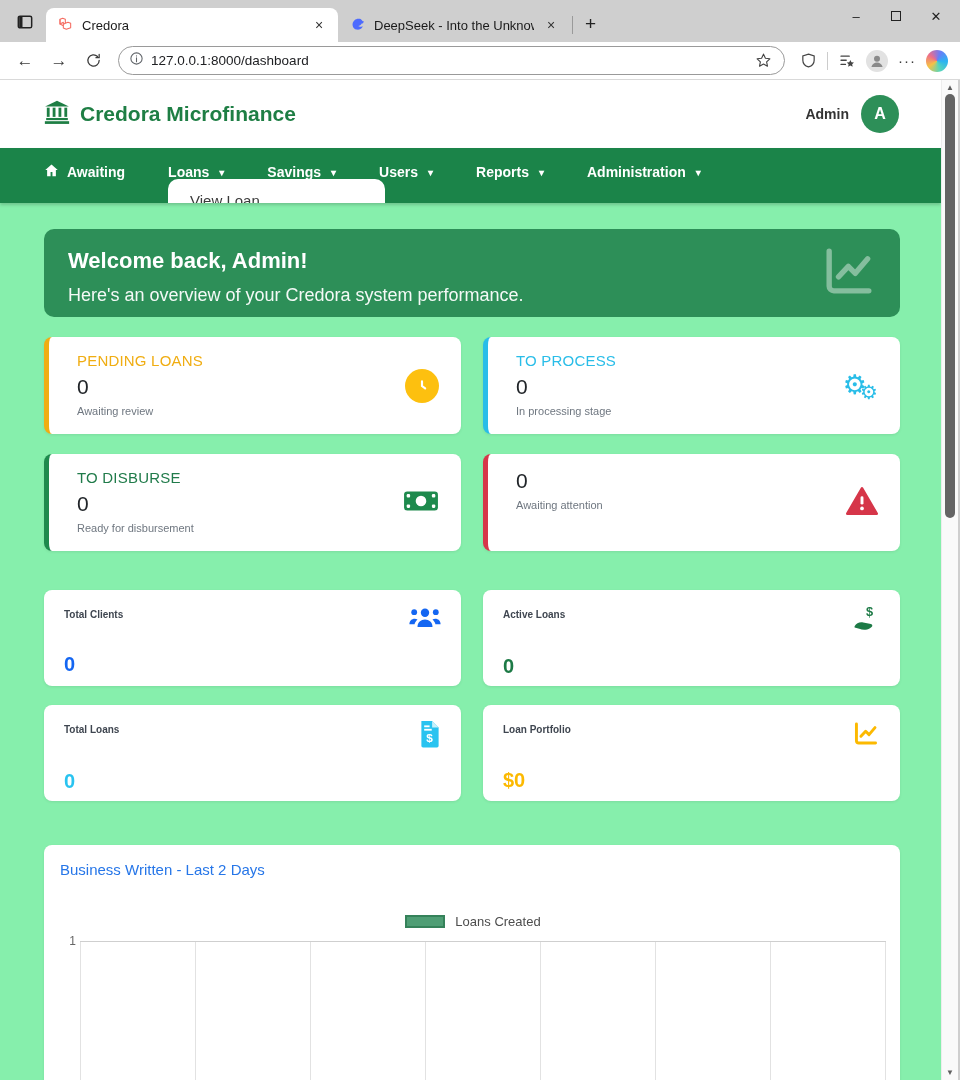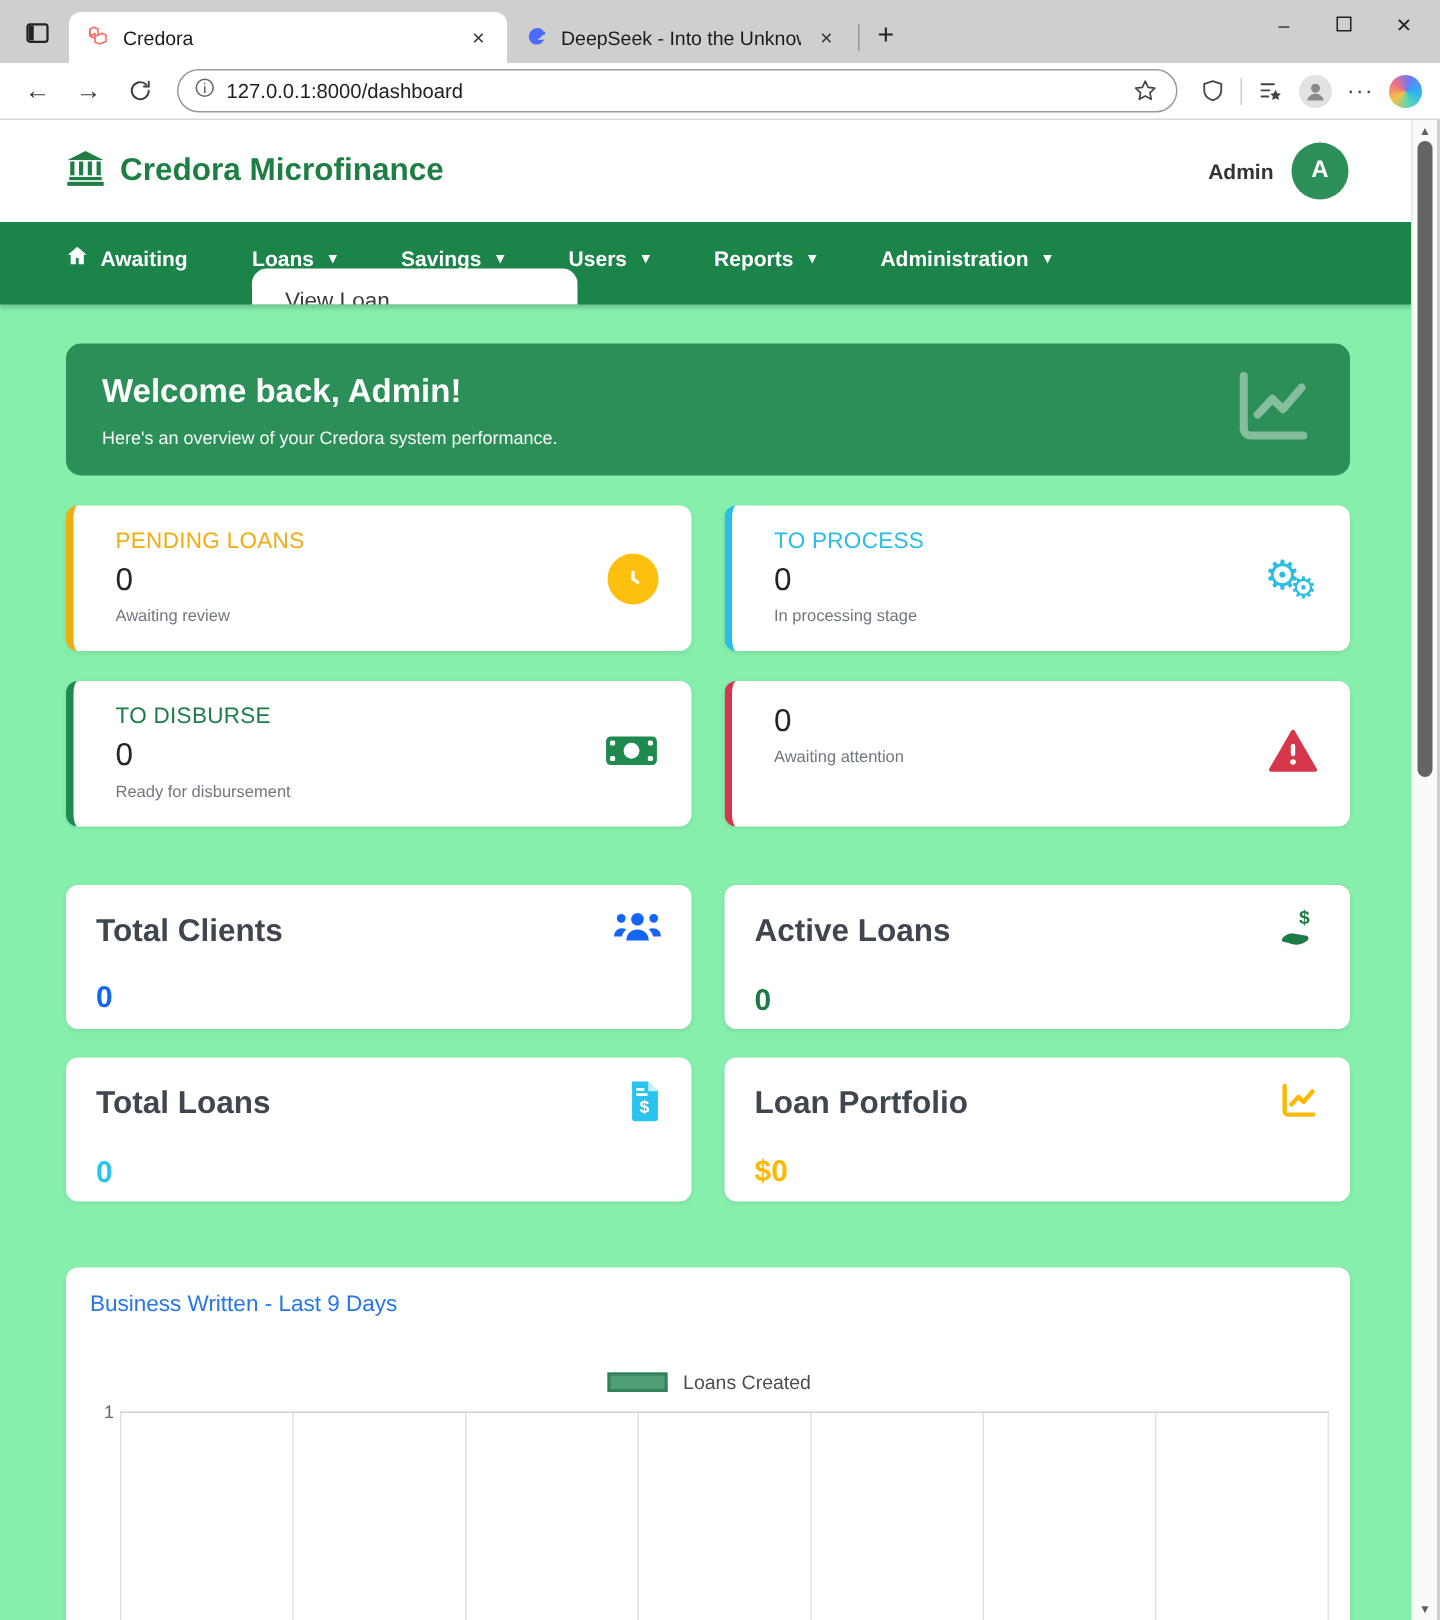--- a/index.html
+++ b/index.html
@@ -45,21 +45,21 @@
   .nav-row { display:flex; align-items:center; padding:9px 0 0 44px; gap:0; }
   .nav-item { display:flex; align-items:center; gap:8px; color:#fff; font-size:14px; font-weight:600; padding:6px 21px 6px 0; margin-right:22px; cursor:pointer; white-space:nowrap; }
   .caret { font-size:10px; margin-left:2px; }
   .dropdown { position:absolute; left:168px; top:31px; width:217px; height:40px; background:#fff; border-radius:10px; padding:13px 0 0 22px; }
   .dropdown-item { font-size:15px; color:#3a3a3a; cursor:pointer; }
 
   .content { padding:26px 41px 0 44px; }
 
   .banner { height:88px; background:#2d8f58; border-radius:10px; padding:19px 24px; position:relative; margin-bottom:20px; }
   .banner h1 { font-size:22px; font-weight:bold; color:#fff; margin-bottom:11px; }
-  .banner p { font-size:12px; color:rgba(255,255,255,.95); }
+  .banner p { font-size:18px; color:rgba(255,255,255,.95); }
   .banner-icon { position:absolute; right:22px; top:50%; transform:translateY(-50%); }
 
   .grid2 { display:grid; grid-template-columns:1fr 1fr; column-gap:22px; }
   .stat-grid { row-gap:20px; margin-bottom:39px; }
   .sum-grid  { row-gap:19px; margin-bottom:44px; }
 
   .stat-card { background:#fff; border-radius:8px; box-shadow:0 1px 3px rgba(0,0,0,.08); border-left:5px solid #a21caf; padding:15px 28px; height:97px; position:relative; }
   .stat-title { font-size:15px; letter-spacing:.2px; margin-bottom:6px; }
   .stat-value { font-size:21px; color:#212529; margin-bottom:6px; }
   .stat-sub { font-size:11px; color:#6f7780; }
@@ -69,21 +69,21 @@
   .b-green { border-left-color:#1e8a4d; } .t-green { color:#207b4a; }
   .b-red   { border-left-color:#d63649; } .t-red   { color:#d63649; }
 
   .icon-circle { width:34px; height:34px; border-radius:50%; background:#fdc00f; display:flex; align-items:center; justify-content:center; }
   .gears { display:flex; align-items:flex-start; color:#29bde8; }
   .gears .g1 { font-size:27px; line-height:1; font-family:"DejaVu Sans", sans-serif; }
   .gears .g2 { font-size:20px; line-height:1; margin:11px 0 0 -7px; font-family:"DejaVu Sans", sans-serif; }
 
   .sum-card { background:#fff; border-radius:8px; box-shadow:0 1px 3px rgba(0,0,0,.08); padding:15px 20px; height:96px; }
   .sum-head { display:flex; justify-content:space-between; align-items:flex-start; }
-  .sum-title { font-size:21px; font-weight:bold; color:#3f4650; padding-top:4px; }
+  .sum-title { font-size:10px; font-weight:bold; color:#3f4650; padding-top:4px; }
   .sum-value { font-size:20px; font-weight:bold; margin-top:18px; }
   .v-blue { color:#1466f2; } .v-green { color:#1d7a46; } .v-cyan { color:#29c3f0; } .v-amber { color:#fcb900; }
 
   .chart-card { background:#fff; border-radius:8px; box-shadow:0 1px 3px rgba(0,0,0,.08); padding:16px 14px 0 16px; height:300px; }
   .chart-title { font-size:15px; color:#2676e8; }
   .legend { display:flex; align-items:center; justify-content:center; gap:10px; margin:36px 0 12px 0; }
   .legend-swatch { width:40px; height:13px; background:#4f9e75; border:2px solid #35825a; }
   .legend-label { font-size:13px; color:#4d4d4d; }
   .plot { display:flex; margin-top:2px; }
   .ytick { width:20px; font-size:12px; color:#666; text-align:right; padding-right:4px; transform:translateY(-7px); }
@@ -359,21 +359,21 @@
                   <path d="M3.5 3.5v15a2 2 0 0 0 2 2h15"></path>
                   <path d="M7.5 14.5l4.2-4.5 3 3 5.3-6.2"></path>
                 </svg>
             </span>
           </div>
           <div class="sum-value v-amber">$0</div>
         </div>
       </div>
 
       <div class="chart-card">
-        <div class="chart-title">Business Written - Last 9 Days</div>
+        <div class="chart-title">Business Written - Last 2 Days</div>
         <div class="legend">
           <span class="legend-swatch"></span>
           <span class="legend-label">Loans Created</span>
         </div>
         <div class="plot">
           <div class="ytick">1</div>
           <div class="gridbox">
             <div class="gcol"></div>
             <div class="gcol"></div>
             <div class="gcol"></div>

